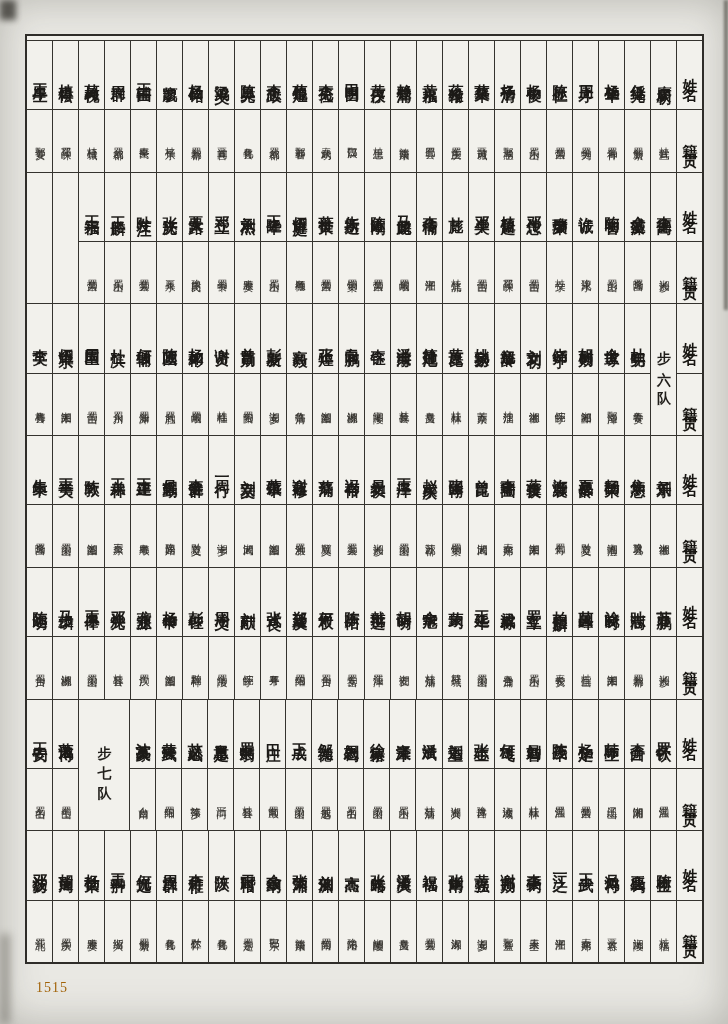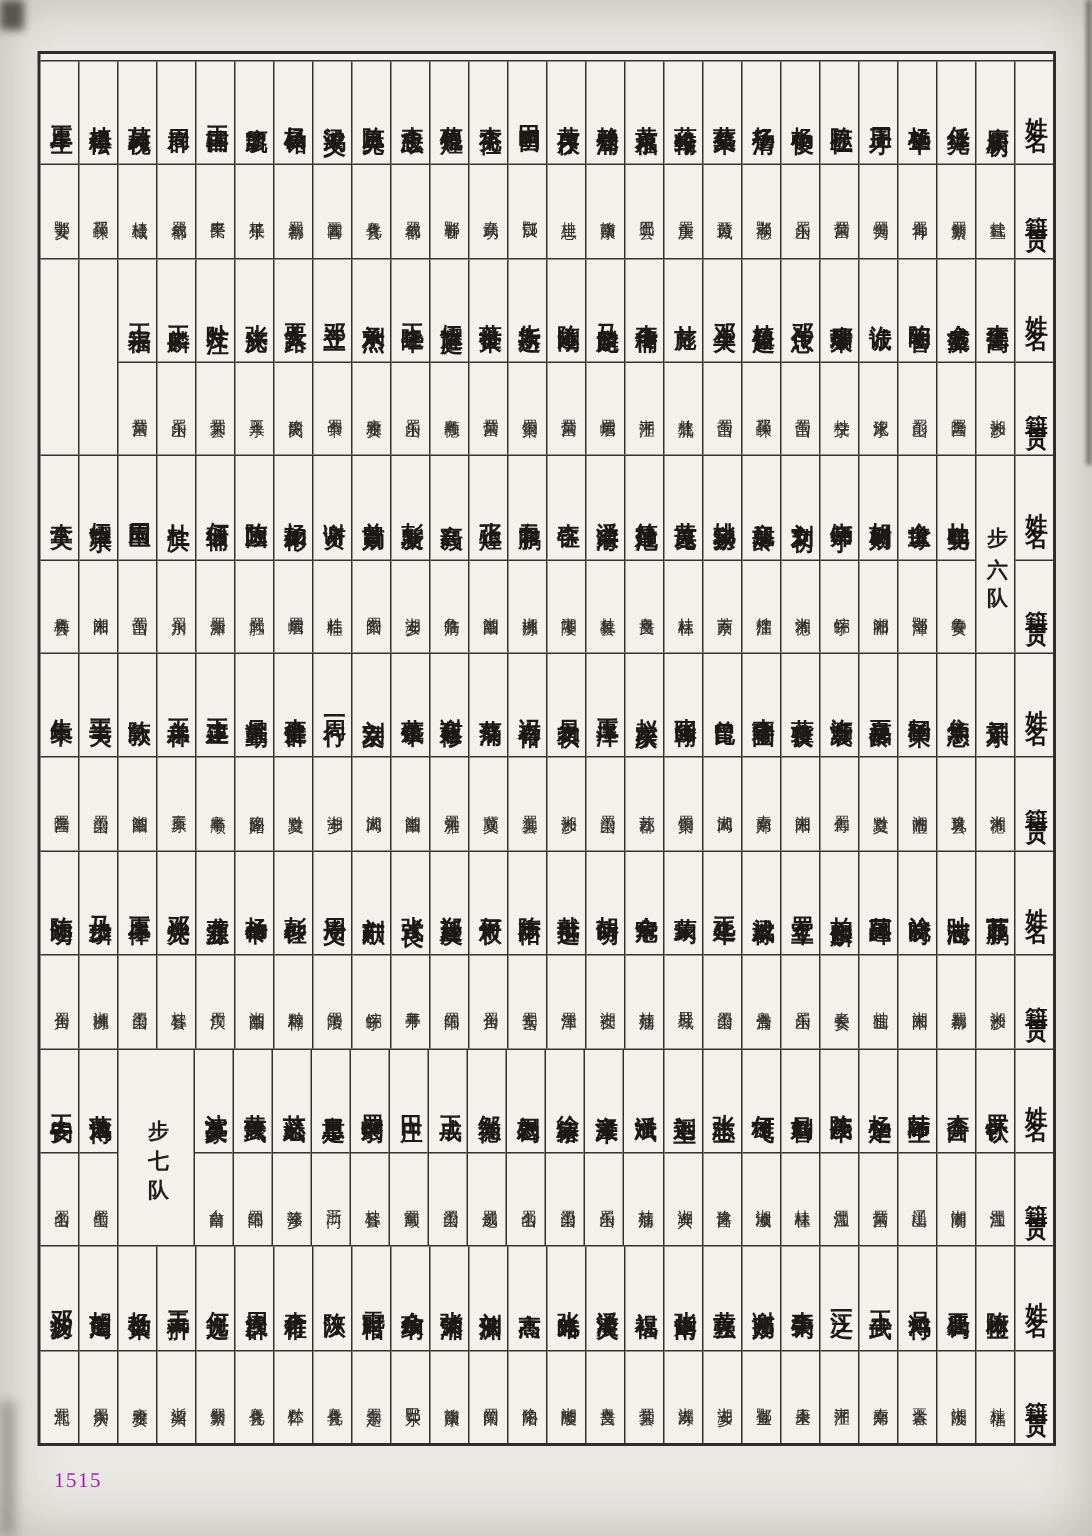--- a/index.html
+++ b/index.html
@@ -51,21 +51,21 @@
     writing-mode:vertical-rl; text-orientation:upright;
     line-height:1; white-space:nowrap;
   }
   .name-text  { font-size:15px; font-weight:700; color:#1c1a17; letter-spacing:2px; }
   .origin-text{ font-size:10.5px; font-weight:400; color:#33312c; letter-spacing:1px; }
   .header-text{ font-size:15px; font-weight:700; color:#171511; letter-spacing:9px; }
   .squad-text { font-size:14px; font-weight:700; color:#201e1a; letter-spacing:20px; }
 
   .page-number {
     position:absolute; left:36px; top:980px;
-    font-size:14px; color:#a21caf; letter-spacing:1px;
+    font-size:14px; color:#a16207; letter-spacing:1px;
     font-family:"Liberation Serif","DejaVu Serif",serif;
   }
 </style>
 </head>
 <body>
 
 <div class="page">
   <div class="smudge-tl"></div>
   <div class="smudge-right"></div>
   <div class="smudge-bl"></div>

